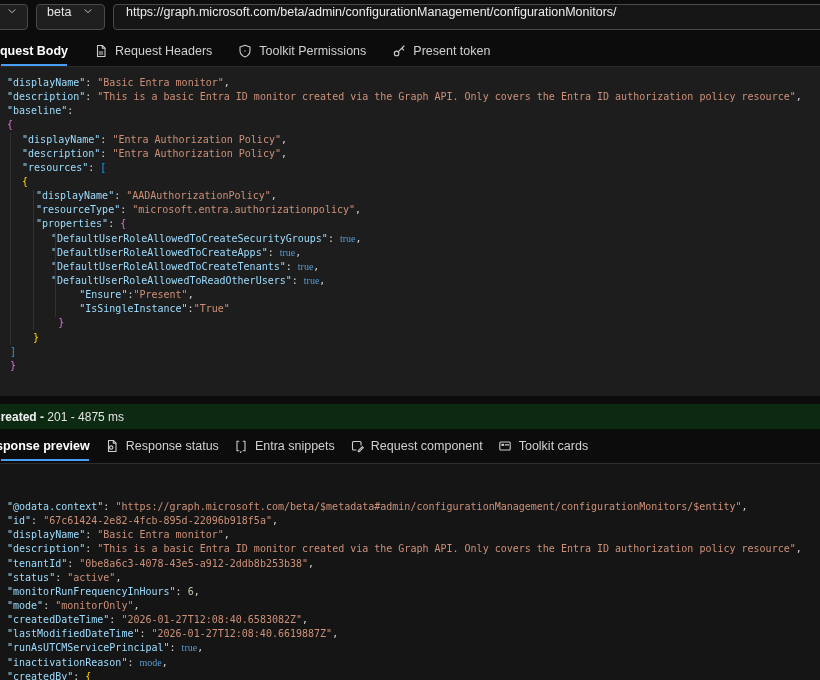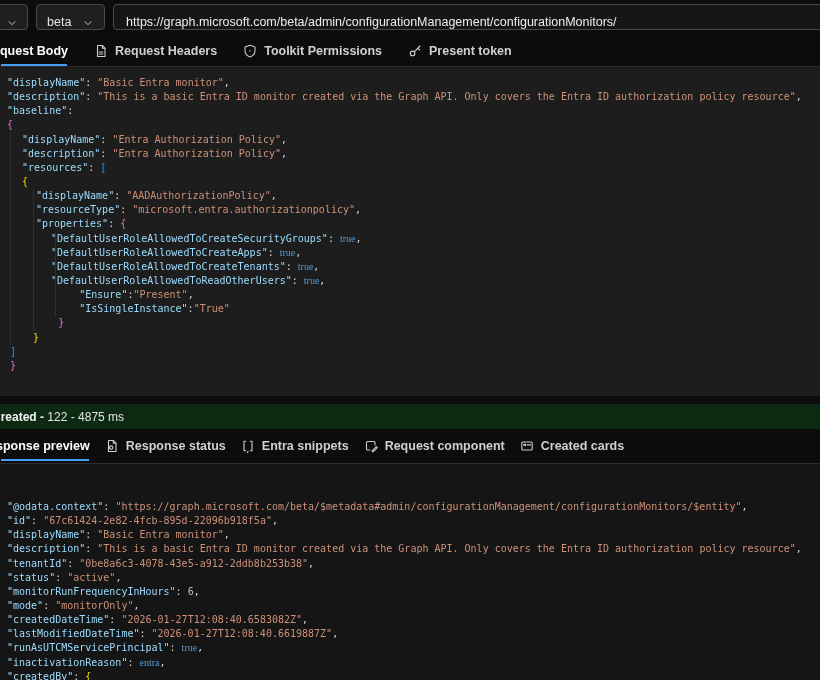--- a/index.html
+++ b/index.html
@@ -3,36 +3,36 @@
 <meta charset="utf-8">
 <style>
   html,body { margin:0; padding:0; background:#0c0c0c; }
   .screen {
     position:relative; width:820px; height:680px; overflow:hidden;
     background:#0c0c0c; font-family:"Liberation Sans", sans-serif;
   }
   
   .select, .urlbox {
     position:absolute; top:4px; height:26px; box-sizing:border-box;
-    display:flex; align-items:flex-end; color:#e6e6e6; font-size:12.5px;
+    display:flex; align-items:flex-start; color:#e6e6e6; font-size:12.5px;
     background:#1f1f1f; border:1px solid #4a4a4a; border-radius:4px;
   }
   .method-select { left:-64px; width:92px; justify-content:flex-end; padding-right:9px; }
   .version-select { left:36px; width:69px; padding:0 10px; justify-content:space-between; }
   .urlbox { left:113px; width:770px; background:#161616; padding:0 12px; }
   .urlbox input {
     width:100%; background:transparent; border:none; outline:none;
     color:#ededed; font-size:12.5px; font-family:"Liberation Sans", sans-serif; padding:0;
   }
   .chev { display:flex; }
   
   .tabs { position:absolute; left:0; display:flex; align-items:center; color:#d0d0d0; font-size:12.5px; }
   .req-tabs { top:38px; height:26px; gap:26px; padding-left:0; }
   .res-tabs { top:433px; height:26px; gap:15px; }
-  .tab { display:flex; align-items:center; gap:7px; cursor:pointer; white-space:nowrap;font-weight:bold; }
+  .tab { display:flex; align-items:center; gap:7px; cursor:pointer; white-space:nowrap; }
   .tab .ticon { display:flex; }
   .tab.active { font-weight:bold; color:#ffffff; box-shadow:0 3px 0 -1px #479ef5; }
   .tab.crop { overflow:hidden; height:26px; align-items:center; }
   .crop-16 > span { display:inline-block; margin-left:-16px; }
   .crop-20 > span { display:inline-block; margin-left:-20px; }
   
   .editor {
     position:absolute; left:0; width:820px; box-sizing:border-box; overflow:hidden;
   }
   .req-editor { top:66px; height:330px; background:#1d1d1d; border-top:1px solid #2b2b2b; padding:9px 0 0 7px; }
@@ -144,21 +144,21 @@
         <div class="cl" style="padding-left: 12ch;"><span class="tk-k">"Ensure"</span><span class="tk-p">:</span><span class="tk-s">"Present"</span><span class="tk-p">,</span></div>
         <div class="cl" style="padding-left: 12ch;"><span class="tk-k">"IsSingleInstance"</span><span class="tk-p">:</span><span class="tk-s">"True"</span></div>
         <div class="cl" style="padding-left: 8.5ch;"><span class="tk-b2">}</span></div>
         <div class="cl" style="padding-left: 4.3ch;"><span class="tk-b1">}</span></div>
         <div class="cl" style="padding-left: 0.5ch;"><span class="tk-b3">]</span></div>
         <div class="cl" style="padding-left: 0.5ch;"><span class="tk-b2">}</span></div>
       </div>
   </div>
 
   <div class="status-bar">
-    <span class="inner"><b>Created - </b><span class="details">122 - 4875 ms</span></span>
+    <span class="inner"><b>Created - </b><span class="details">201 - 4875 ms</span></span>
   </div>
 
   <div class="tabs res-tabs">
     <div class="tab active crop crop-20">
       <span>Response preview</span>
     </div>
     <div class="tab">
       <span class="ticon">
         <svg class="ic" width="14" height="14" viewBox="0 0 14 14">
             <path d="M3.5 1.5h4.8l2.7 2.7v8.3h-7.5z"></path>
@@ -187,35 +187,35 @@
       <span>Request component</span>
     </div>
     <div class="tab">
       <span class="ticon">
         <svg class="ic" width="14" height="14" viewBox="0 0 14 14">
             <rect x="1.8" y="3" width="10.4" height="8" rx="1"></rect>
             <rect x="3.4" y="4.8" width="2.6" height="2.1" fill="#cdcdcd" stroke="none"></rect>
             <path d="M7.2 5.9h3.3"></path>
           </svg>
       </span>
-      <span>Created cards</span>
+      <span>Toolkit cards</span>
     </div>
   </div>
 
   <div class="editor res-viewer">
     <div id="res-code">
         <div class="cl"><span class="tk-k">"@odata.context"</span><span class="tk-p">: </span><span class="tk-s">"https://graph.microsoft.com/beta/$metadata#admin/configurationManagement/configurationMonitors/$entity"</span><span class="tk-p">,</span></div>
         <div class="cl"><span class="tk-k">"id"</span><span class="tk-p">: </span><span class="tk-s">"67c61424-2e82-4fcb-895d-22096b918f5a"</span><span class="tk-p">,</span></div>
         <div class="cl"><span class="tk-k">"displayName"</span><span class="tk-p">: </span><span class="tk-s">"Basic Entra monitor"</span><span class="tk-p">,</span></div>
         <div class="cl"><span class="tk-k">"description"</span><span class="tk-p">: </span><span class="tk-s">"This is a basic Entra ID monitor created via the Graph API. Only covers the Entra ID authorization policy resource"</span><span class="tk-p">,</span></div>
         <div class="cl"><span class="tk-k">"tenantId"</span><span class="tk-p">: </span><span class="tk-s">"0be8a6c3-4078-43e5-a912-2ddb8b253b38"</span><span class="tk-p">,</span></div>
         <div class="cl"><span class="tk-k">"status"</span><span class="tk-p">: </span><span class="tk-s">"active"</span><span class="tk-p">,</span></div>
         <div class="cl"><span class="tk-k">"monitorRunFrequencyInHours"</span><span class="tk-p">: </span><span class="tk-n">6</span><span class="tk-p">,</span></div>
         <div class="cl"><span class="tk-k">"mode"</span><span class="tk-p">: </span><span class="tk-s">"monitorOnly"</span><span class="tk-p">,</span></div>
         <div class="cl"><span class="tk-k">"createdDateTime"</span><span class="tk-p">: </span><span class="tk-s">"2026-01-27T12:08:40.6583082Z"</span><span class="tk-p">,</span></div>
         <div class="cl"><span class="tk-k">"lastModifiedDateTime"</span><span class="tk-p">: </span><span class="tk-s">"2026-01-27T12:08:40.6619887Z"</span><span class="tk-p">,</span></div>
         <div class="cl"><span class="tk-k">"runAsUTCMServicePrincipal"</span><span class="tk-p">: </span><span class="tk-kw">true</span><span class="tk-p">,</span></div>
-        <div class="cl"><span class="tk-k">"inactivationReason"</span><span class="tk-p">: </span><span class="tk-kw">entra</span><span class="tk-p">,</span></div>
+        <div class="cl"><span class="tk-k">"inactivationReason"</span><span class="tk-p">: </span><span class="tk-kw">mode</span><span class="tk-p">,</span></div>
         <div class="cl"><span class="tk-k">"createdBy"</span><span class="tk-p">: </span><span class="tk-b1">{</span></div>
       </div>
   </div>
 
 </div>
 
 </body></html>

